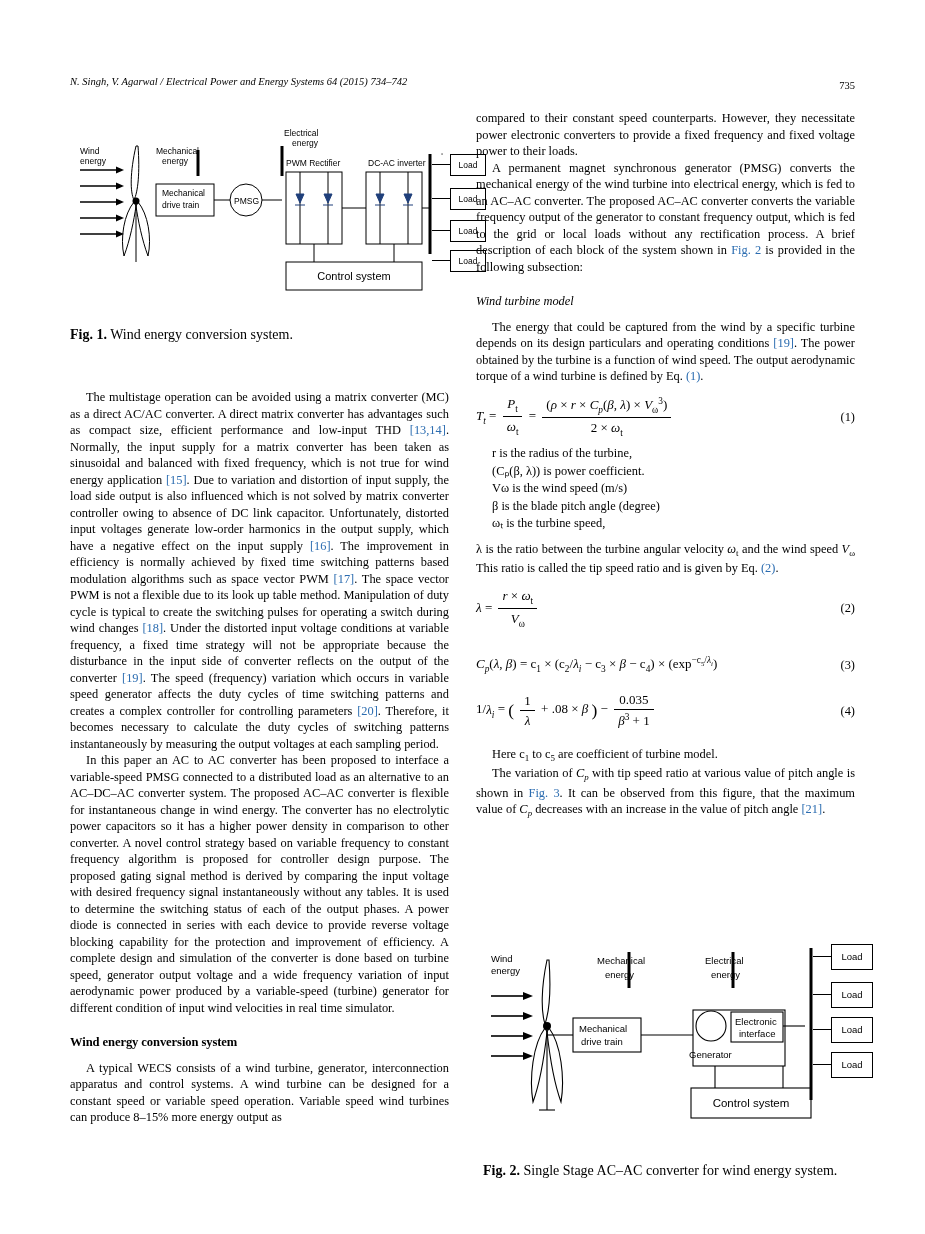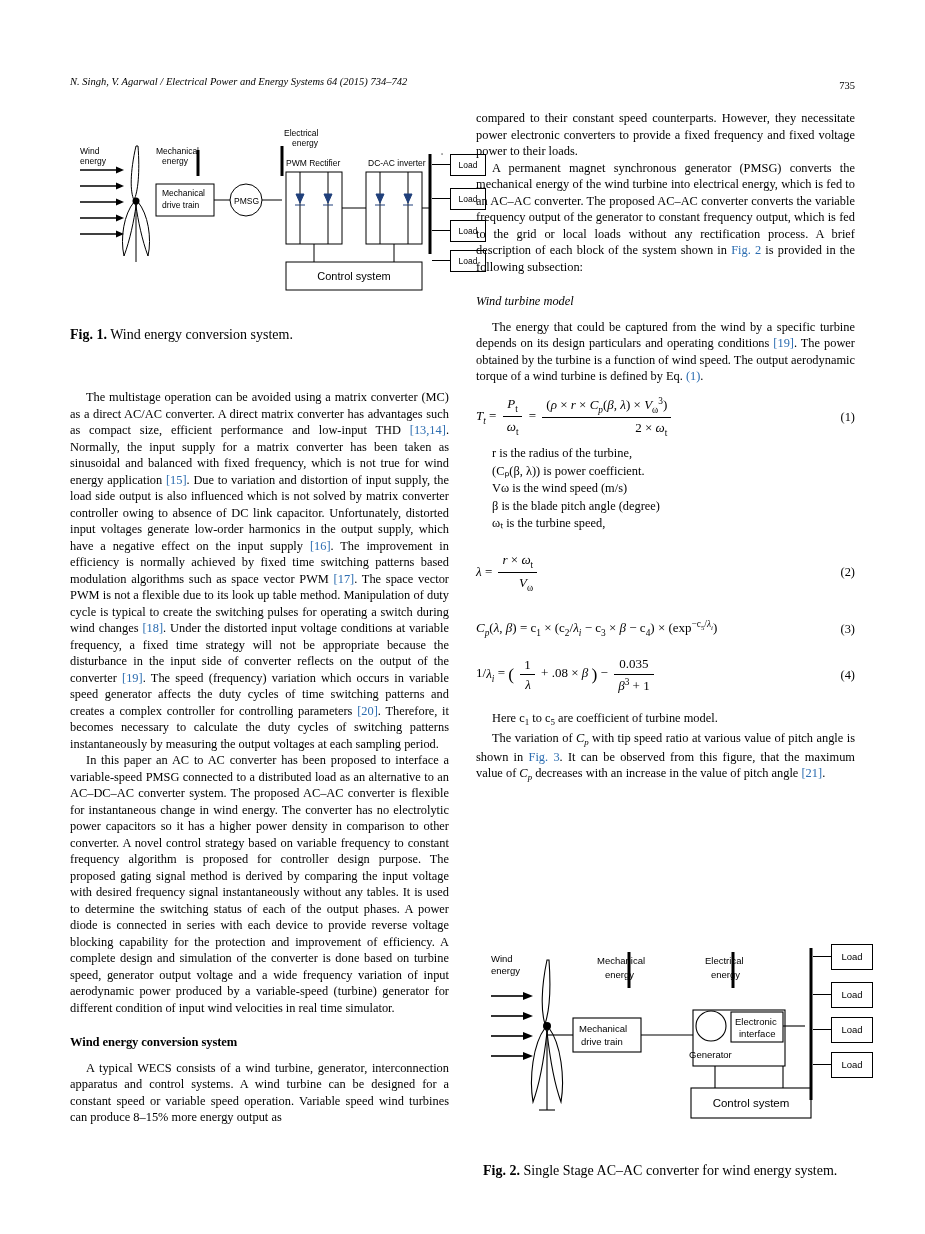--- a/index.html
+++ b/index.html
@@ -123,21 +123,20 @@
     margin: 0 3px;
   }
   .frac .num {
     display: block;
     border-bottom: 1px solid #000;
     padding: 0 4px 1px 4px;
   }
   .frac .den {
     display: block;
     padding: 1px 4px 0 4px;
-    text-align: right;
   }
   .ital { font-style: italic; }
   sub { font-size: 0.72em; }
   sup { font-size: 0.72em; }
   .defs {
     font-size: 12.4px;
     line-height: 1.42;
     margin-left: 16px;
   }
   .paren { font-size: 1.35em; font-weight: 300; vertical-align: middle; }
@@ -296,20 +295,21 @@
 
     <div class="defs">
       <div>r is the radius of the turbine,</div>
       <div>(Cₚ(β, λ)) is power coefficient.</div>
       <div>Vω is the wind speed (m/s)</div>
       <div>β is the blade pitch angle (degree)</div>
       <div>ωₜ is the turbine speed,</div>
     </div>
 
     <div style="height:8px;"></div>
+    <p style="text-indent:0;">λ is the ratio between the turbine angular velocity <span class="ital">ω</span><sub>t</sub> and the wind speed <span class="ital">V</span><sub>ω</sub> This ratio is called the tip speed ratio and is given by Eq. <span class="eqref">(2)</span>.</p>
 
     <div class="eq-block">
       <span class="eq-body">
         <span class="ital">λ</span> =
         <span class="frac">
           <span class="num"><span class="ital">r</span> × <span class="ital">ω</span><sub>t</sub></span>
           <span class="den"><span class="ital">V</span><sub>ω</sub></span>
         </span>
       </span>
       <span class="eq-num">(2)</span>

